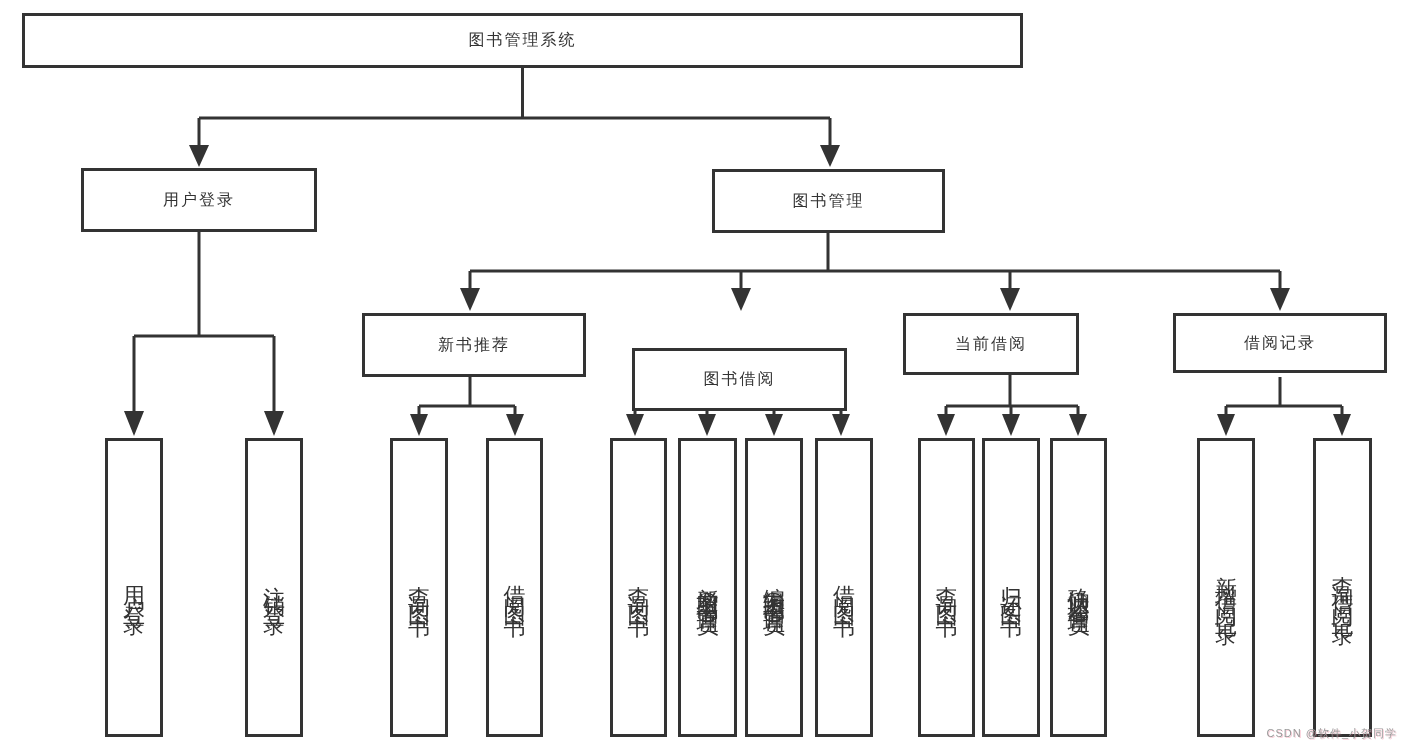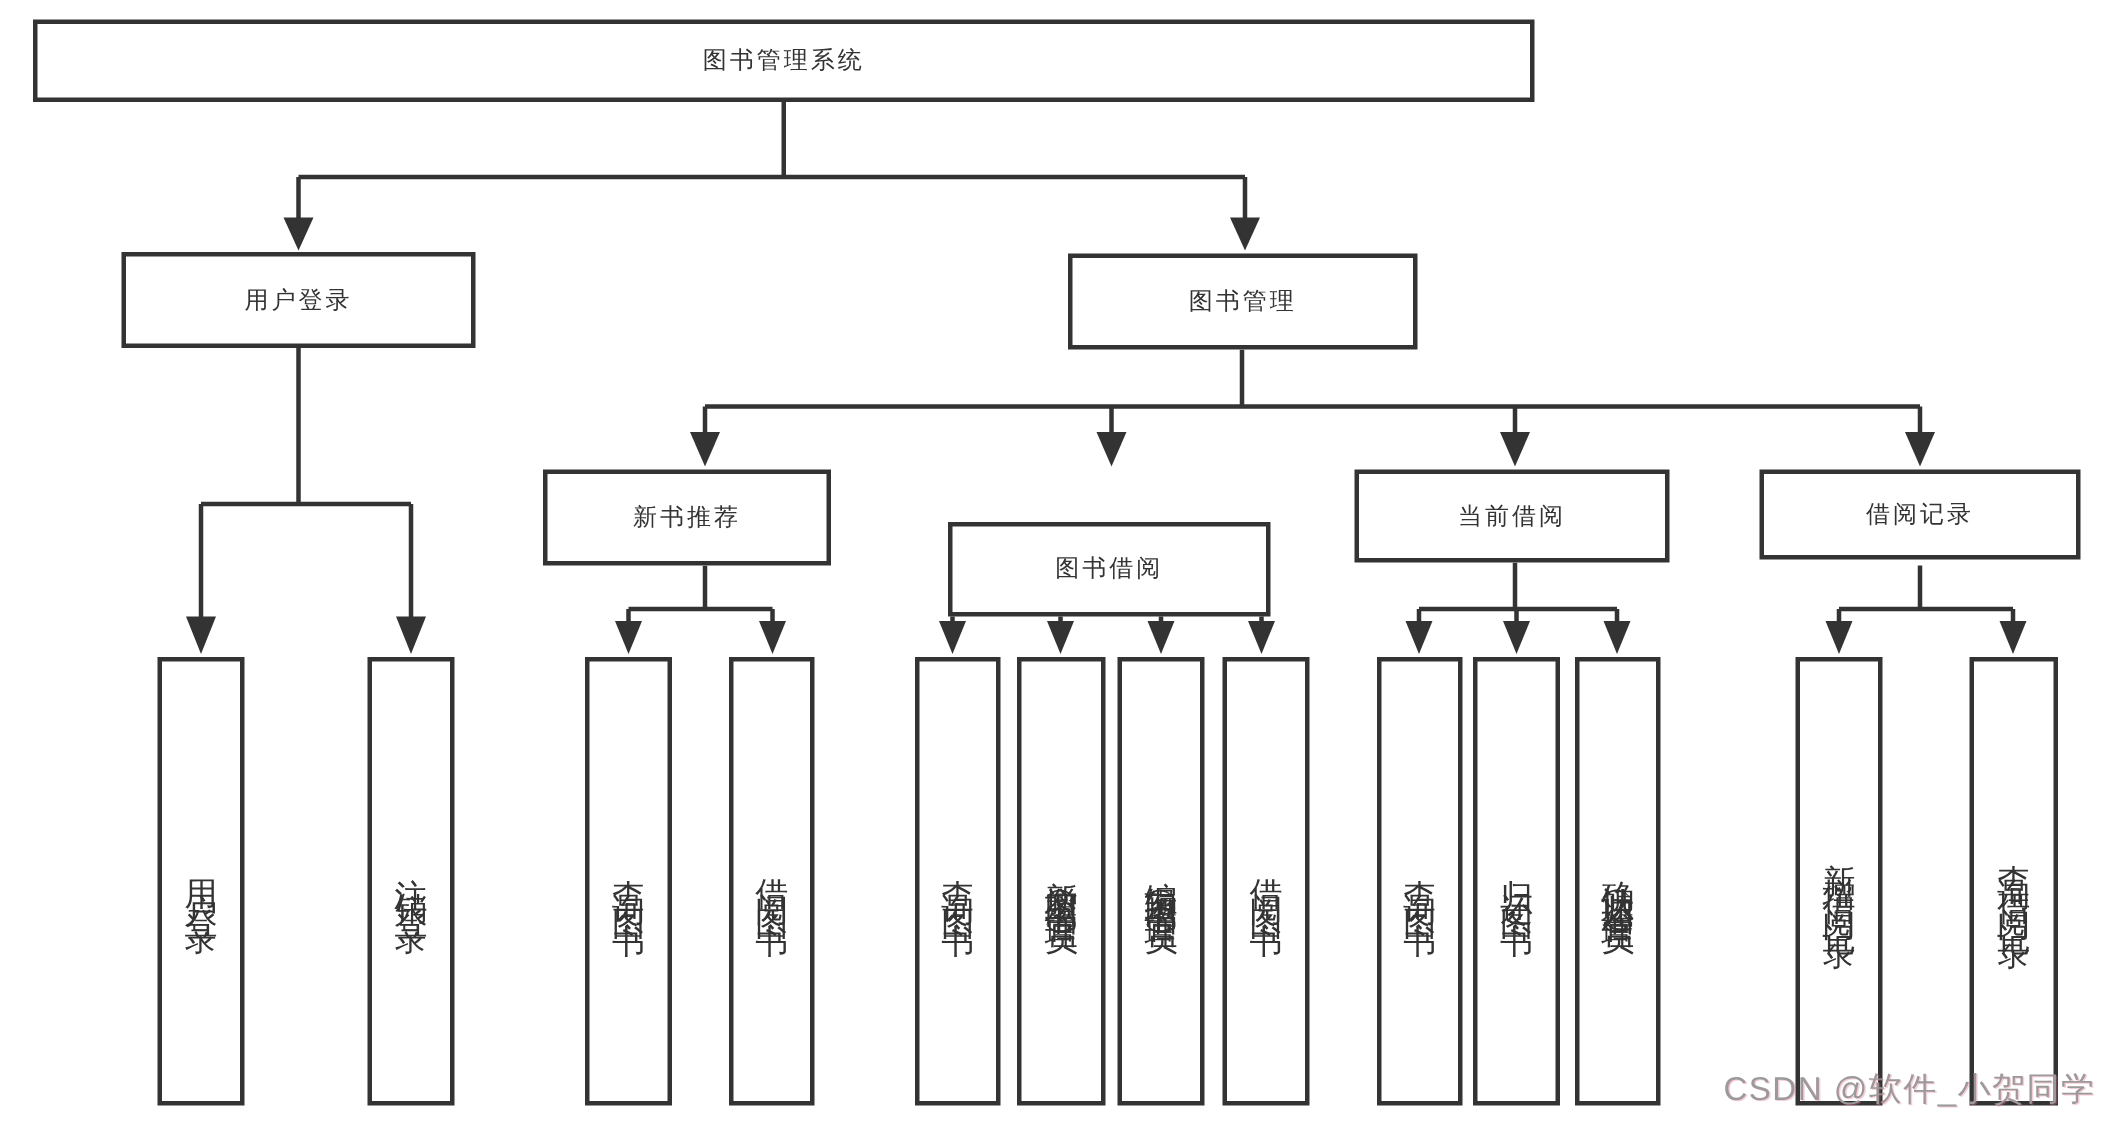--- a/index.html
+++ b/index.html
@@ -31,21 +31,21 @@
     writing-mode: vertical-rl;
     text-orientation: mixed;
     font-size: 22px;
     letter-spacing: 10px;
     top: 438px; height: 299px;
   }
   .v-node.tight { letter-spacing: 4px; }
   .watermark {
     position: absolute;
     right: 8px; bottom: 6px;
-    font-size: 22px;
+    font-size: 11px;
     color: #9a9a9a;
     letter-spacing: 1px;
     text-shadow: 1px 1px 0 rgba(240, 110, 140, 0.35);
     z-index: 5;
     white-space: nowrap;
   }
 </style>
 </head>
 <body>
 
@@ -96,27 +96,27 @@
   <span>图书管理系统</span>
 </div>
 
 <div class="node h-node" style="left:81px; top:168px; width:236px; height:64px;">
   <span>用户登录</span>
 </div>
 <div class="node h-node" style="left:712px; top:169px; width:233px; height:64px;">
   <span>图书管理</span>
 </div>
 
-<div class="node h-node" style="left:362px; top:313px; width:192px; height:64px;">
+<div class="node h-node" style="left:362px; top:313px; width:224px; height:64px;">
   <span>新书推荐</span>
 </div>
 <div class="node h-node" style="left:632px; top:312px; width:215px; height:63px;margin-top:36px;">
   <span>图书借阅</span>
 </div>
-<div class="node h-node" style="left:903px; top:313px; width:210px; height:62px;">
+<div class="node h-node" style="left:903px; top:313px; width:176px; height:62px;">
   <span>当前借阅</span>
 </div>
 <div class="node h-node" style="left:1173px; top:313px; width:214px; height:60px;">
   <span>借阅记录</span>
 </div>
 
 <div class="node v-node" style="left:105px; width:58px;">
   <span>用户登录</span>
 </div>
 <div class="node v-node" style="left:245px; width:58px;">

